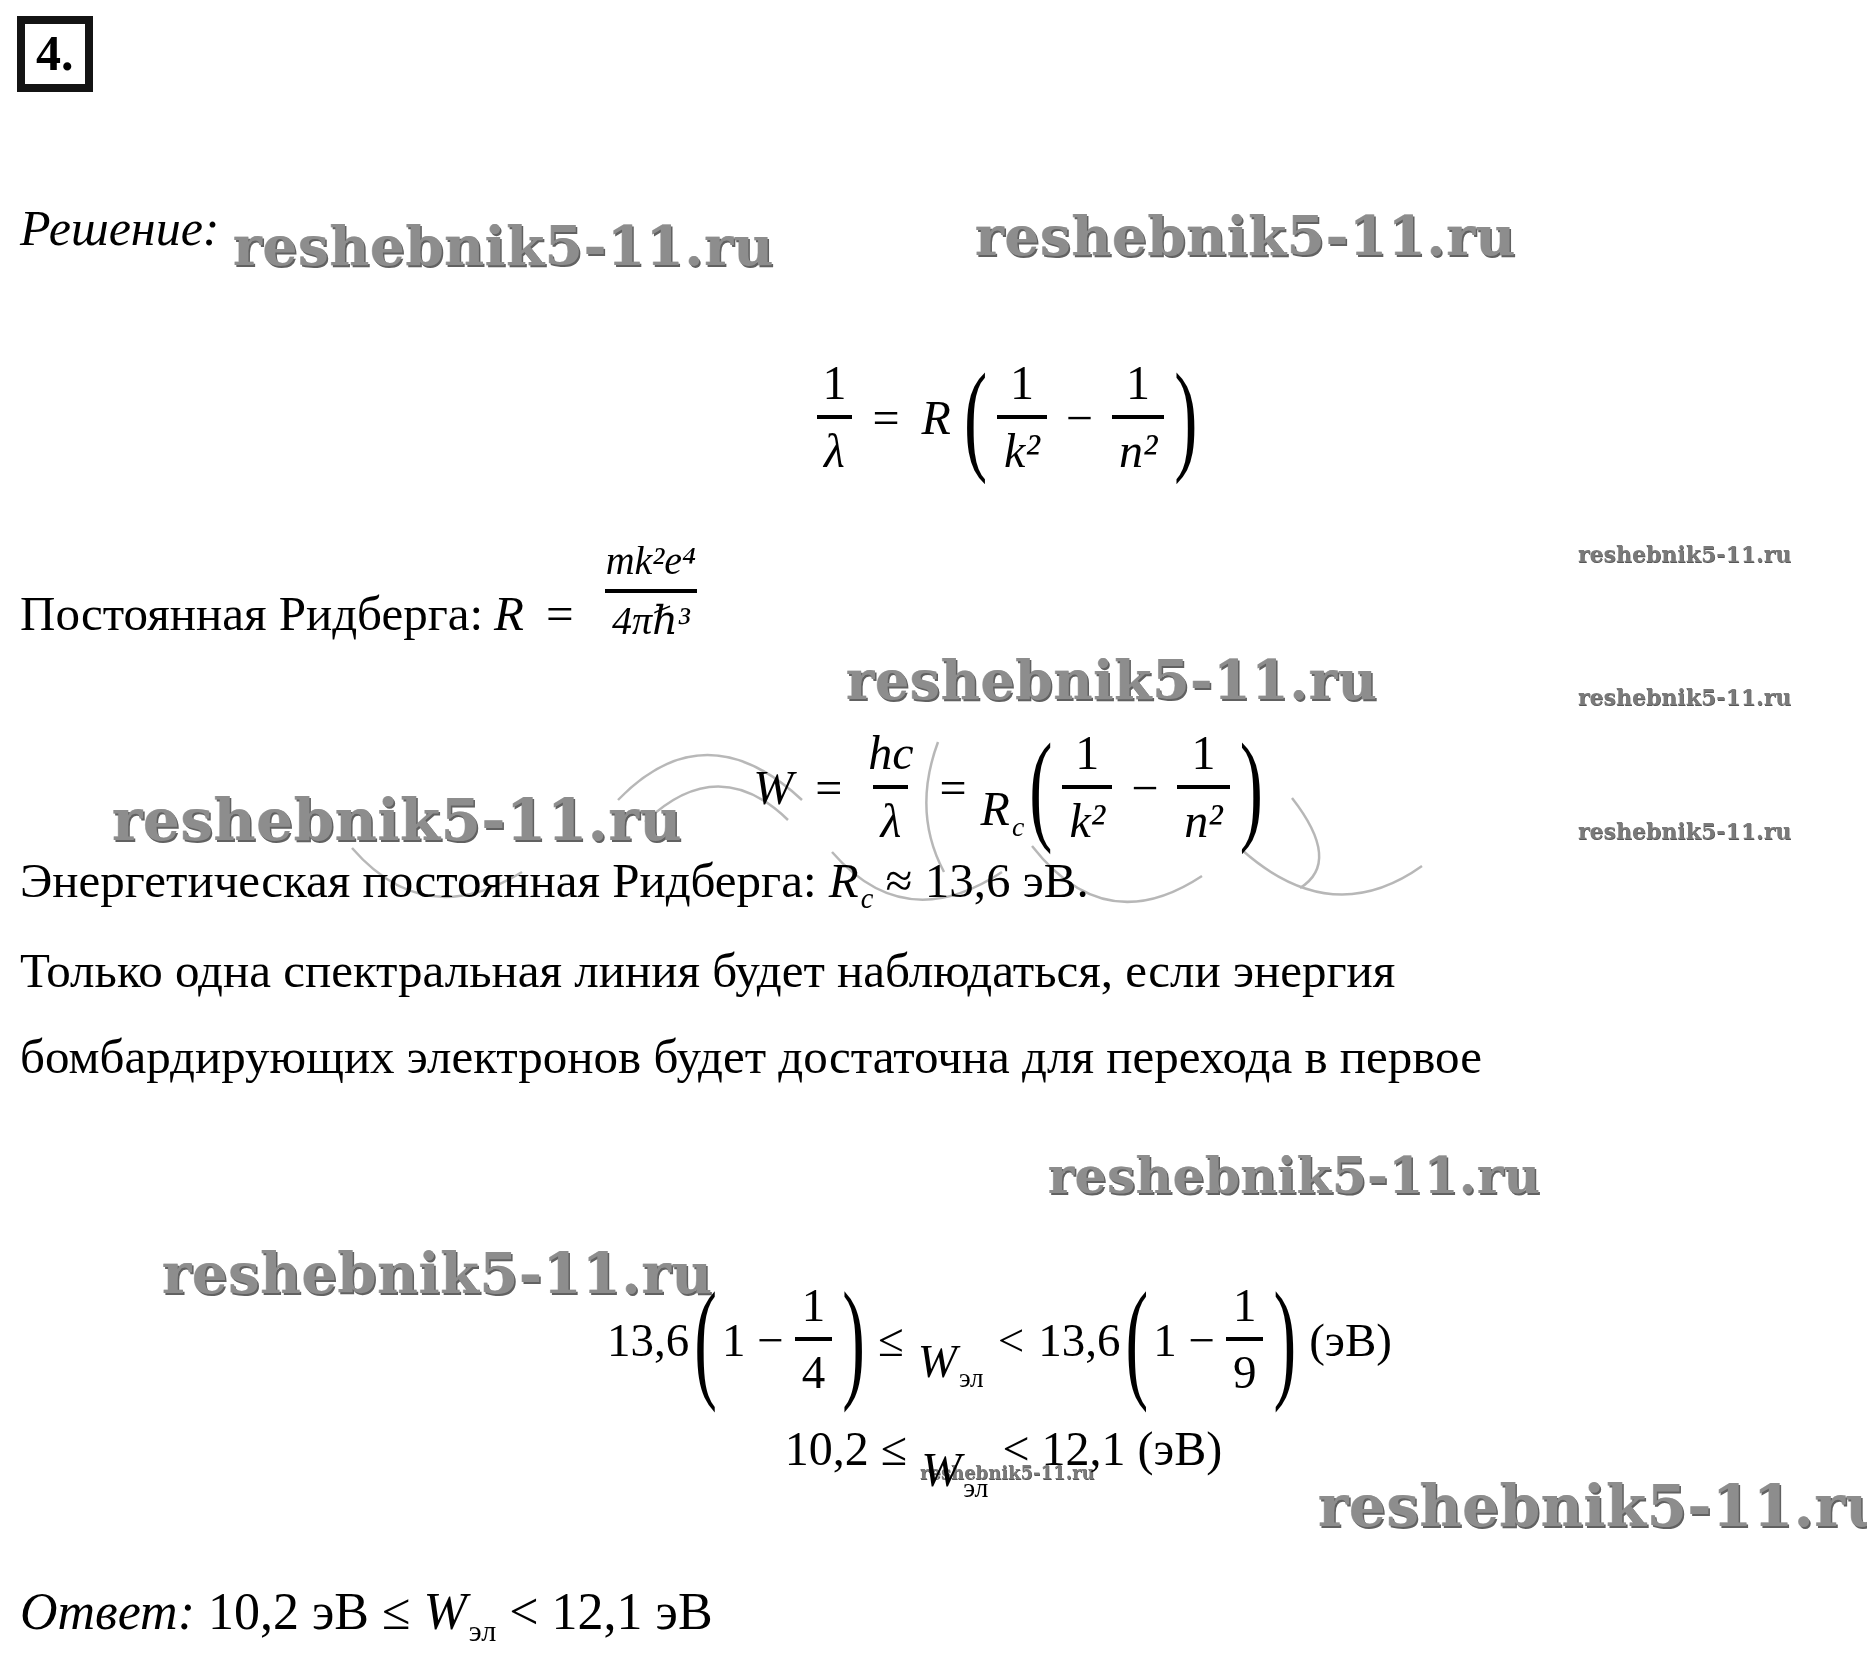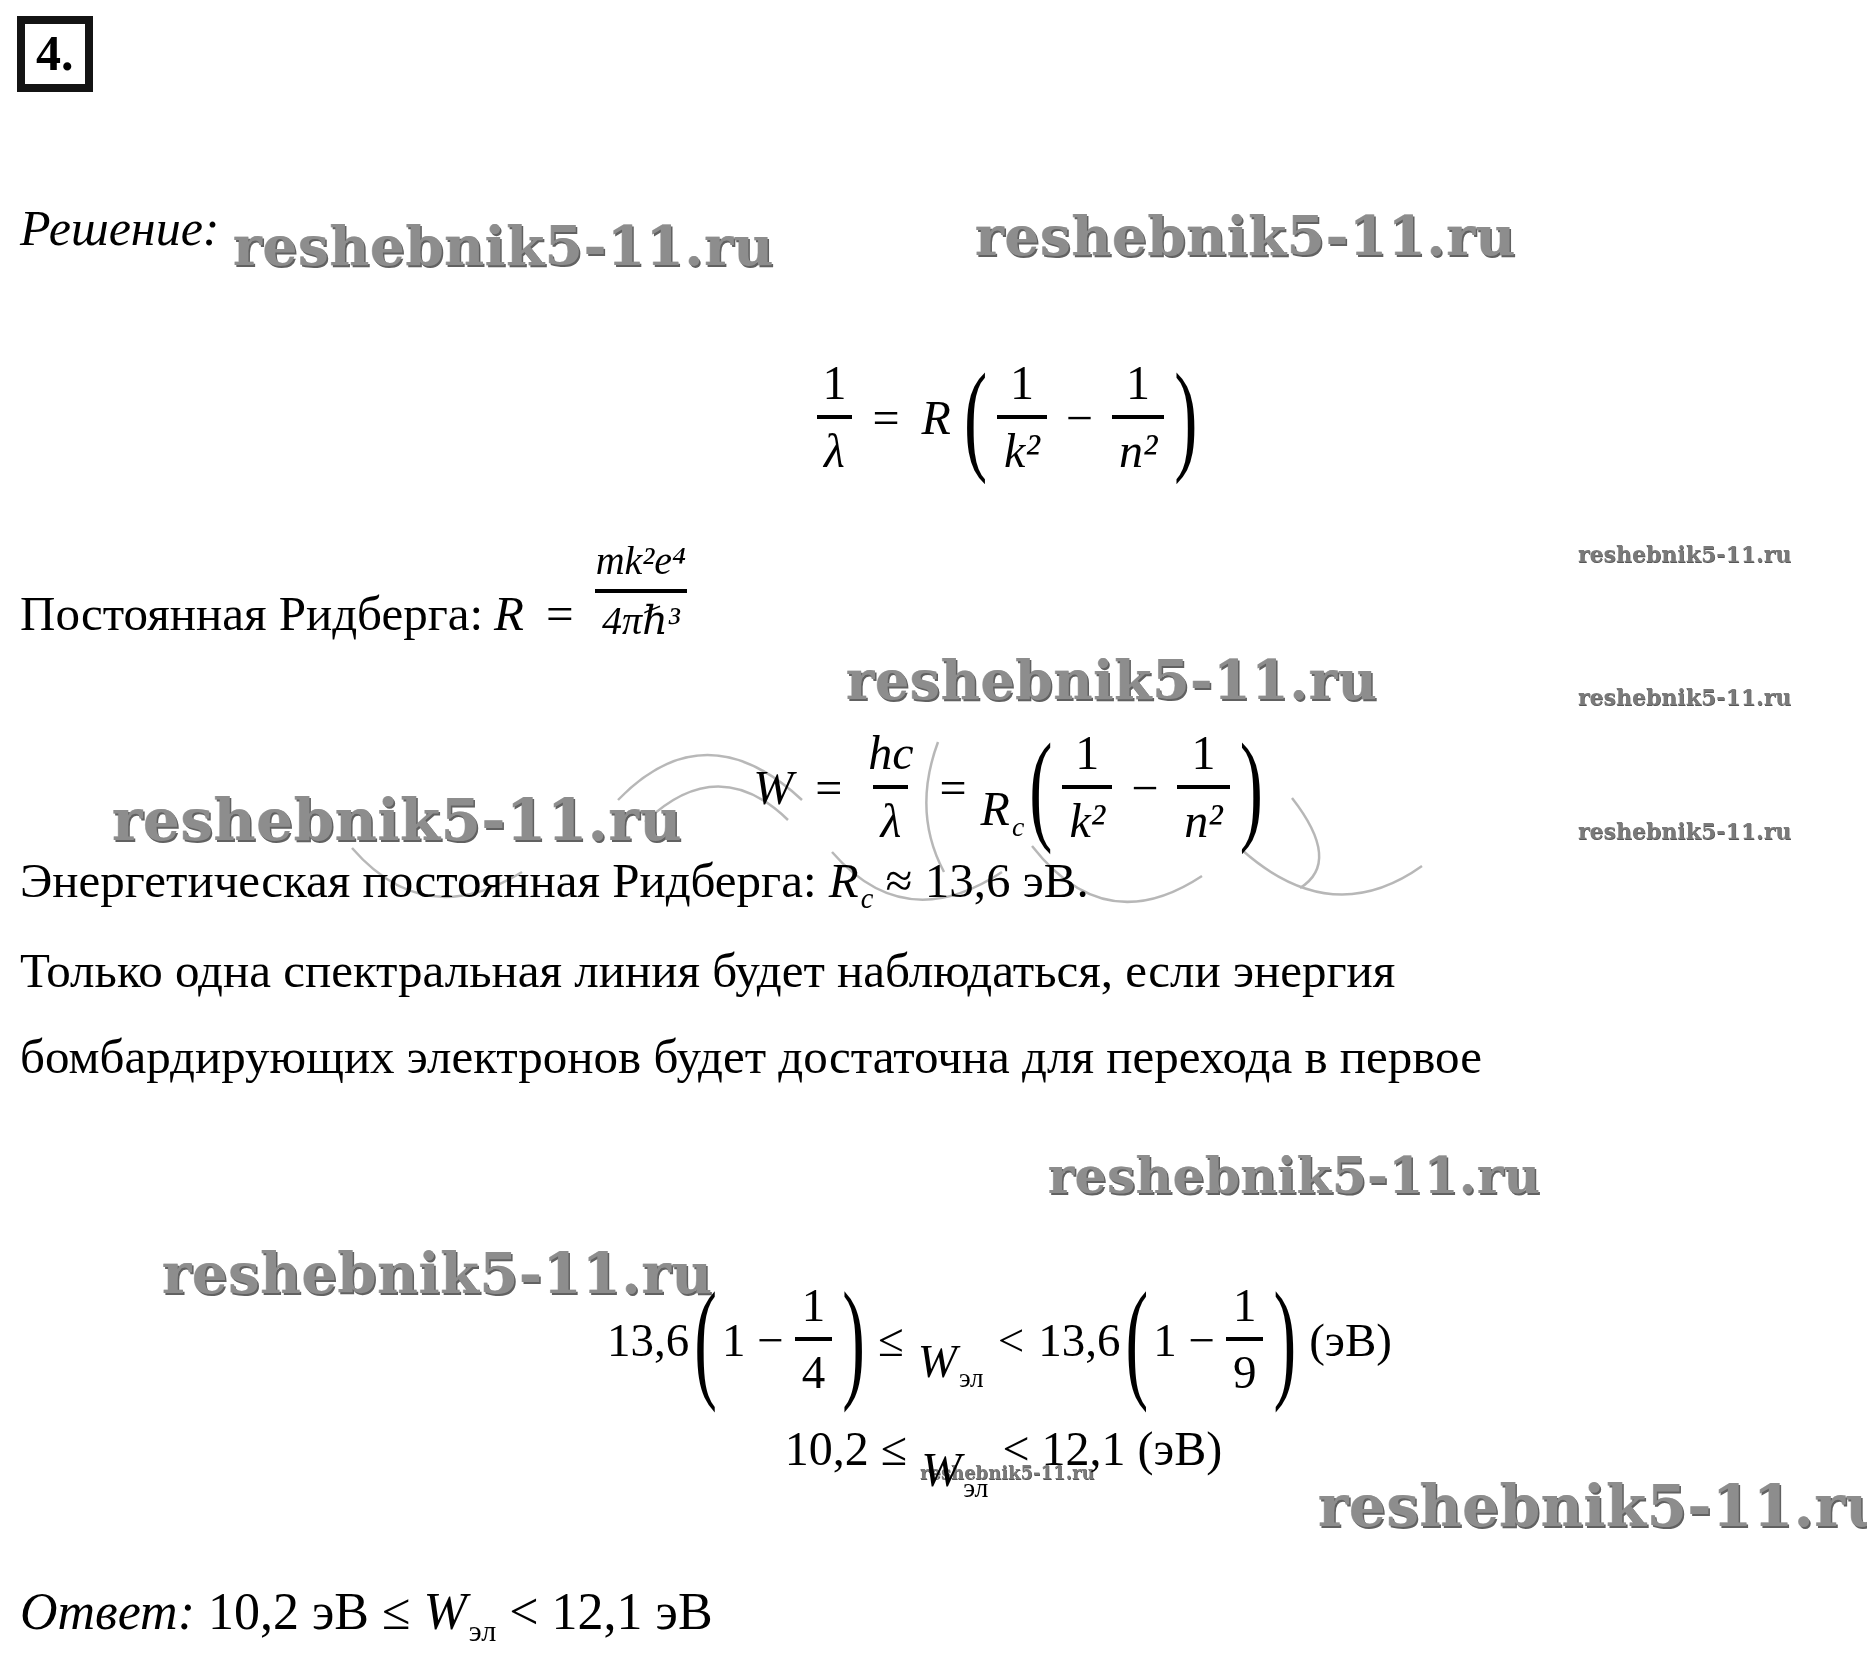--- a/index.html
+++ b/index.html
@@ -34,21 +34,21 @@
   #f3 { top:1262px; height:155px; font-size:47px; }
   #f4 { top:1408px; height:80px;  }
 
   .tok { margin:0 11px; }
   .tok-tight { margin:0 3px; }
   .mv { font-style:italic; }
 
   .frac { display:inline-flex; flex-direction:column; align-items:center; margin:0 8px; }
   .frac .fn { line-height:1.02; padding:0 7px 7px 7px; }
   .frac .fd { line-height:1.02; padding:8px 7px 0 7px; border-top:4px solid #000; }
-  .frac-sm { font-size:40px; margin-left:4px; }
+  .frac-sm { font-size:40px; margin-left:14px; }
 
   .paren { display:inline-block; font-size:1.45em; font-weight:400;
            transform:scaleY(1.75); transform-origin:center; margin:0 2px; line-height:1; }
   .paren-tall { transform:scaleY(1.95); }
 
   sub.ms { font-size:0.58em; vertical-align:-0.4em; margin-left:2px; font-style:normal; line-height:0; }
   sub.ms-it { font-style:italic; }
   .wgrp { white-space:nowrap;margin-top:42px; }
 
   

